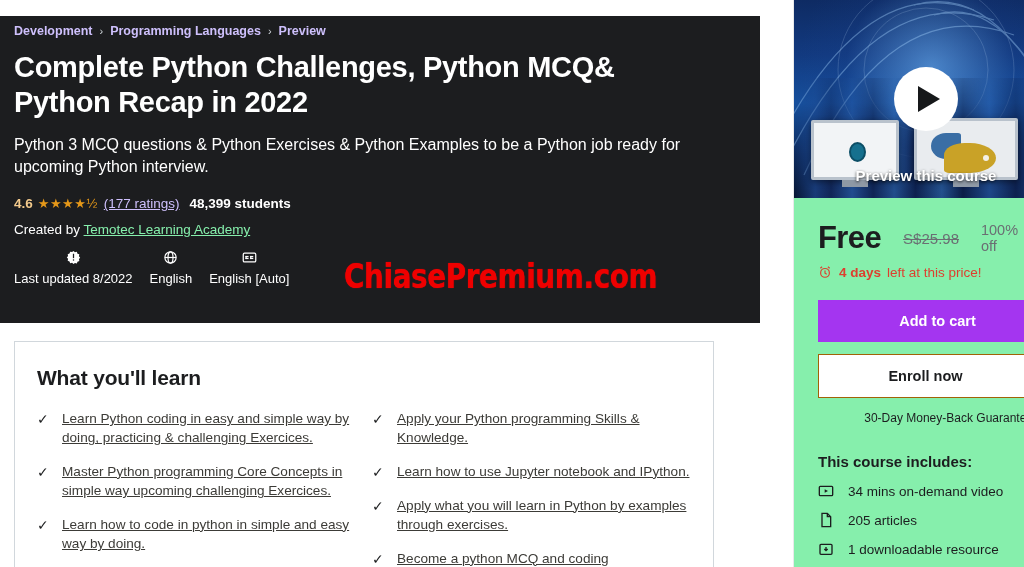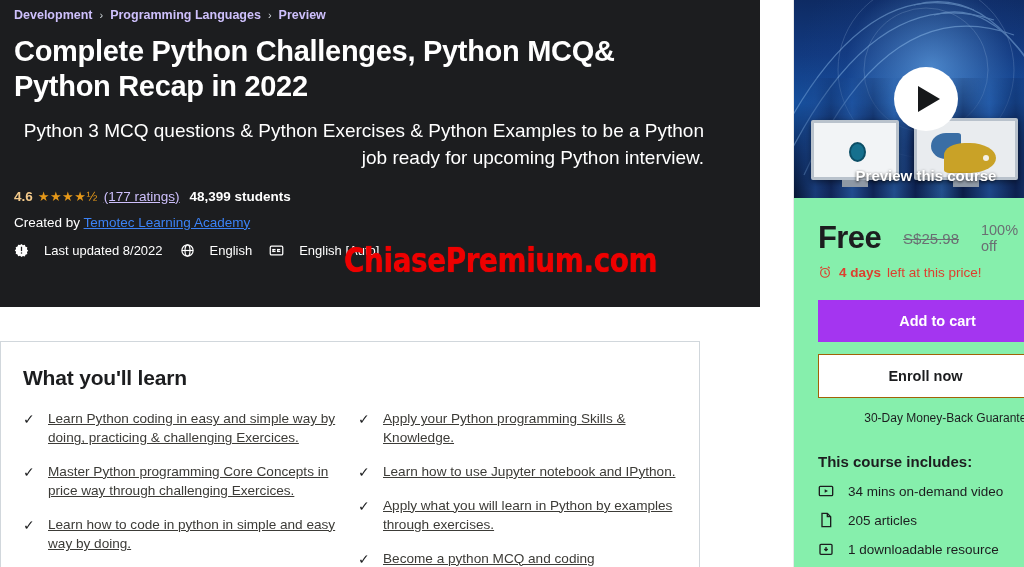--- a/index.html
+++ b/index.html
@@ -6,67 +6,67 @@
   html, body {
     width: 1024px; height: 567px;
     background: #ffffff;
     font-family: "Liberation Sans", sans-serif;
     overflow: hidden;
   }
   .page { position: relative; width: 1024px; height: 567px; }
 
   
   .hero {
-    position: absolute; left: 0; top: 0;
+    position: absolute; left: 0; top: 16px;
     width: 760px; height: 307px;
     background: #1c1d1f; color: #ffffff;
     padding: 8px 18px 0 14px;
     overflow: hidden;
   }
   .breadcrumb { display: flex; align-items: center; gap: 7px; font-size: 12.5px; font-weight: bold; }
   .breadcrumb a { color: #cec0fc; text-decoration: none; white-space: nowrap; }
   .bc-sep { color: #d1d7dc; font-size: 11px; font-weight: normal; }
 
   .course-title {
     margin-top: 12px;
     font-size: 29px; line-height: 1.22; font-weight: bold;
     letter-spacing: -0.3px; color: #ffffff; max-width: 700px;
   }
   .course-sub {
     margin-top: 13px;
-    font-size: 19px; line-height: 1.42; color: #fff;
-    max-width: 690px; font-weight: 400; text-align: right;
+    font-size: 16px; line-height: 1.42; color: #fff;
+    max-width: 690px; font-weight: 400;
   }
 
   .ratingrow { margin-top: 17px; display: flex; align-items: flex-end; font-size: 13.5px; flex-wrap: nowrap; }
   .rating-num { color: #f3ca8c; font-weight: bold; margin-right: 5px; }
   .stars { color: #e59819; font-size: 13px; letter-spacing: 0.5px; margin-right: 6px; display:inline-block;}
   .ratings-link { color: #cec0fc; text-decoration: underline; margin-right: 10px; }
   .students { color: #fff; font-weight: bold; }
 
   .created { margin-top: 11px; font-size: 13.5px; color: #fff; }
-  .created a { color: #3b82f6; }
+  .created a { color: #86efac; }
 
   .metarow { margin-top: 13px; display: flex; align-items: center; gap: 7px; font-size: 13px; color: #fff; position: relative; }
-  .metaitem { display: flex; align-items: center; gap: 15px; margin-right: 10px; white-space: nowrap; }
+  .metaitem { display: flex; align-items: center; gap: 6px; margin-right: 10px; white-space: nowrap; flex-direction: column; }
   .ic { display: inline-block; width: 15px; height: 15px; flex: 0 0 15px; }
   .ic svg { display: block; }
 
   .watermark {
     position: absolute; left: 344px; top: 240px;
     color: #ee0000; font-size: 34px; font-weight: bold;
     font-family: "DejaVu Sans", sans-serif;
     transform: scaleX(0.82); transform-origin: left center;
     letter-spacing: -0.5px; white-space: nowrap; z-index: 40;
     text-shadow: 0 0 1px #ee0000;
   }
 
   
   .wyl-card {
-    position: absolute; left: 0; top: 341px;
+    position: absolute; left: 14px; top: 341px;
     width: 700px; height: 226px;
     border: 1px solid #d1d7dc; border-bottom: none;
     background: #fff; padding: 24px 22px 0 22px; overflow: hidden;
   }
   .wyl-title { font-size: 21px; font-weight: bold; color: #1c1d1f; letter-spacing: -0.2px; }
   .wyl-grid { margin-top: 19px; display: flex; gap: 16px; }
   .wyl-col { width: 338px; }
   .wyl-item { display: flex; gap: 13px; margin-bottom: 14px; }
   .wyl-check { flex: 0 0 12px; color: #1c1d1f; font-size: 14px; line-height: 1.35; padding-top: 1px; }
   .wyl-text { font-size: 13.6px; line-height: 1.43; color: #3c3b37; text-decoration: underline; }
@@ -231,21 +231,21 @@
     <div class="wyl-title">What you'll learn</div>
     <div class="wyl-grid">
 
       <div class="wyl-col">
         <div class="wyl-item">
           <span class="wyl-check">✓</span>
           <span class="wyl-text">Learn Python coding in easy and simple way by doing, practicing &amp; challenging Exercices.</span>
         </div>
         <div class="wyl-item">
           <span class="wyl-check">✓</span>
-          <span class="wyl-text">Master Python programming Core Concepts in price way through challenging Exercices.</span>
+          <span class="wyl-text">Master Python programming Core Concepts in simple way upcoming challenging Exercices.</span>
         </div>
         <div class="wyl-item">
           <span class="wyl-check">✓</span>
           <span class="wyl-text">Learn how to code in python in simple and easy way by doing.</span>
         </div>
 
       </div>
 
       <div class="wyl-col">
         <div class="wyl-item">

